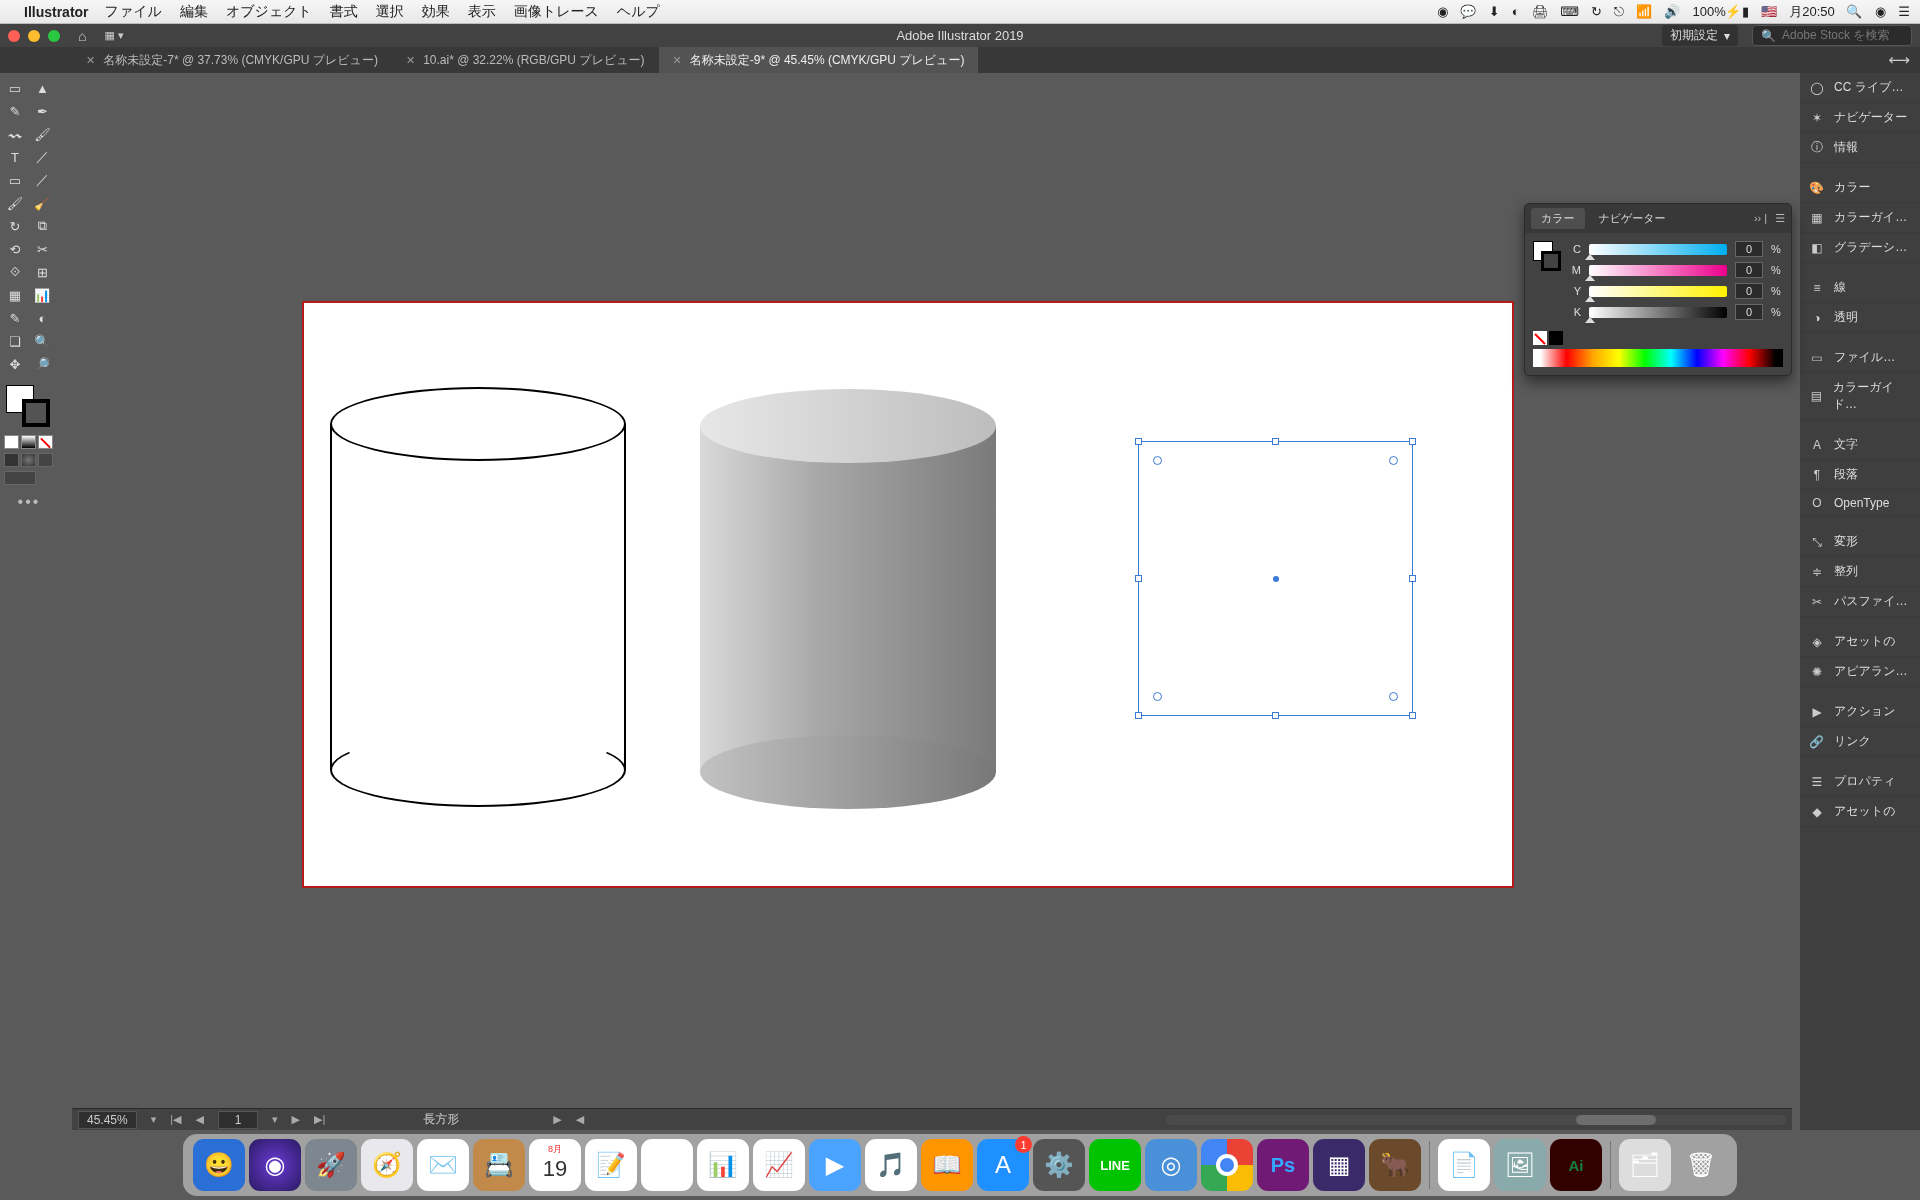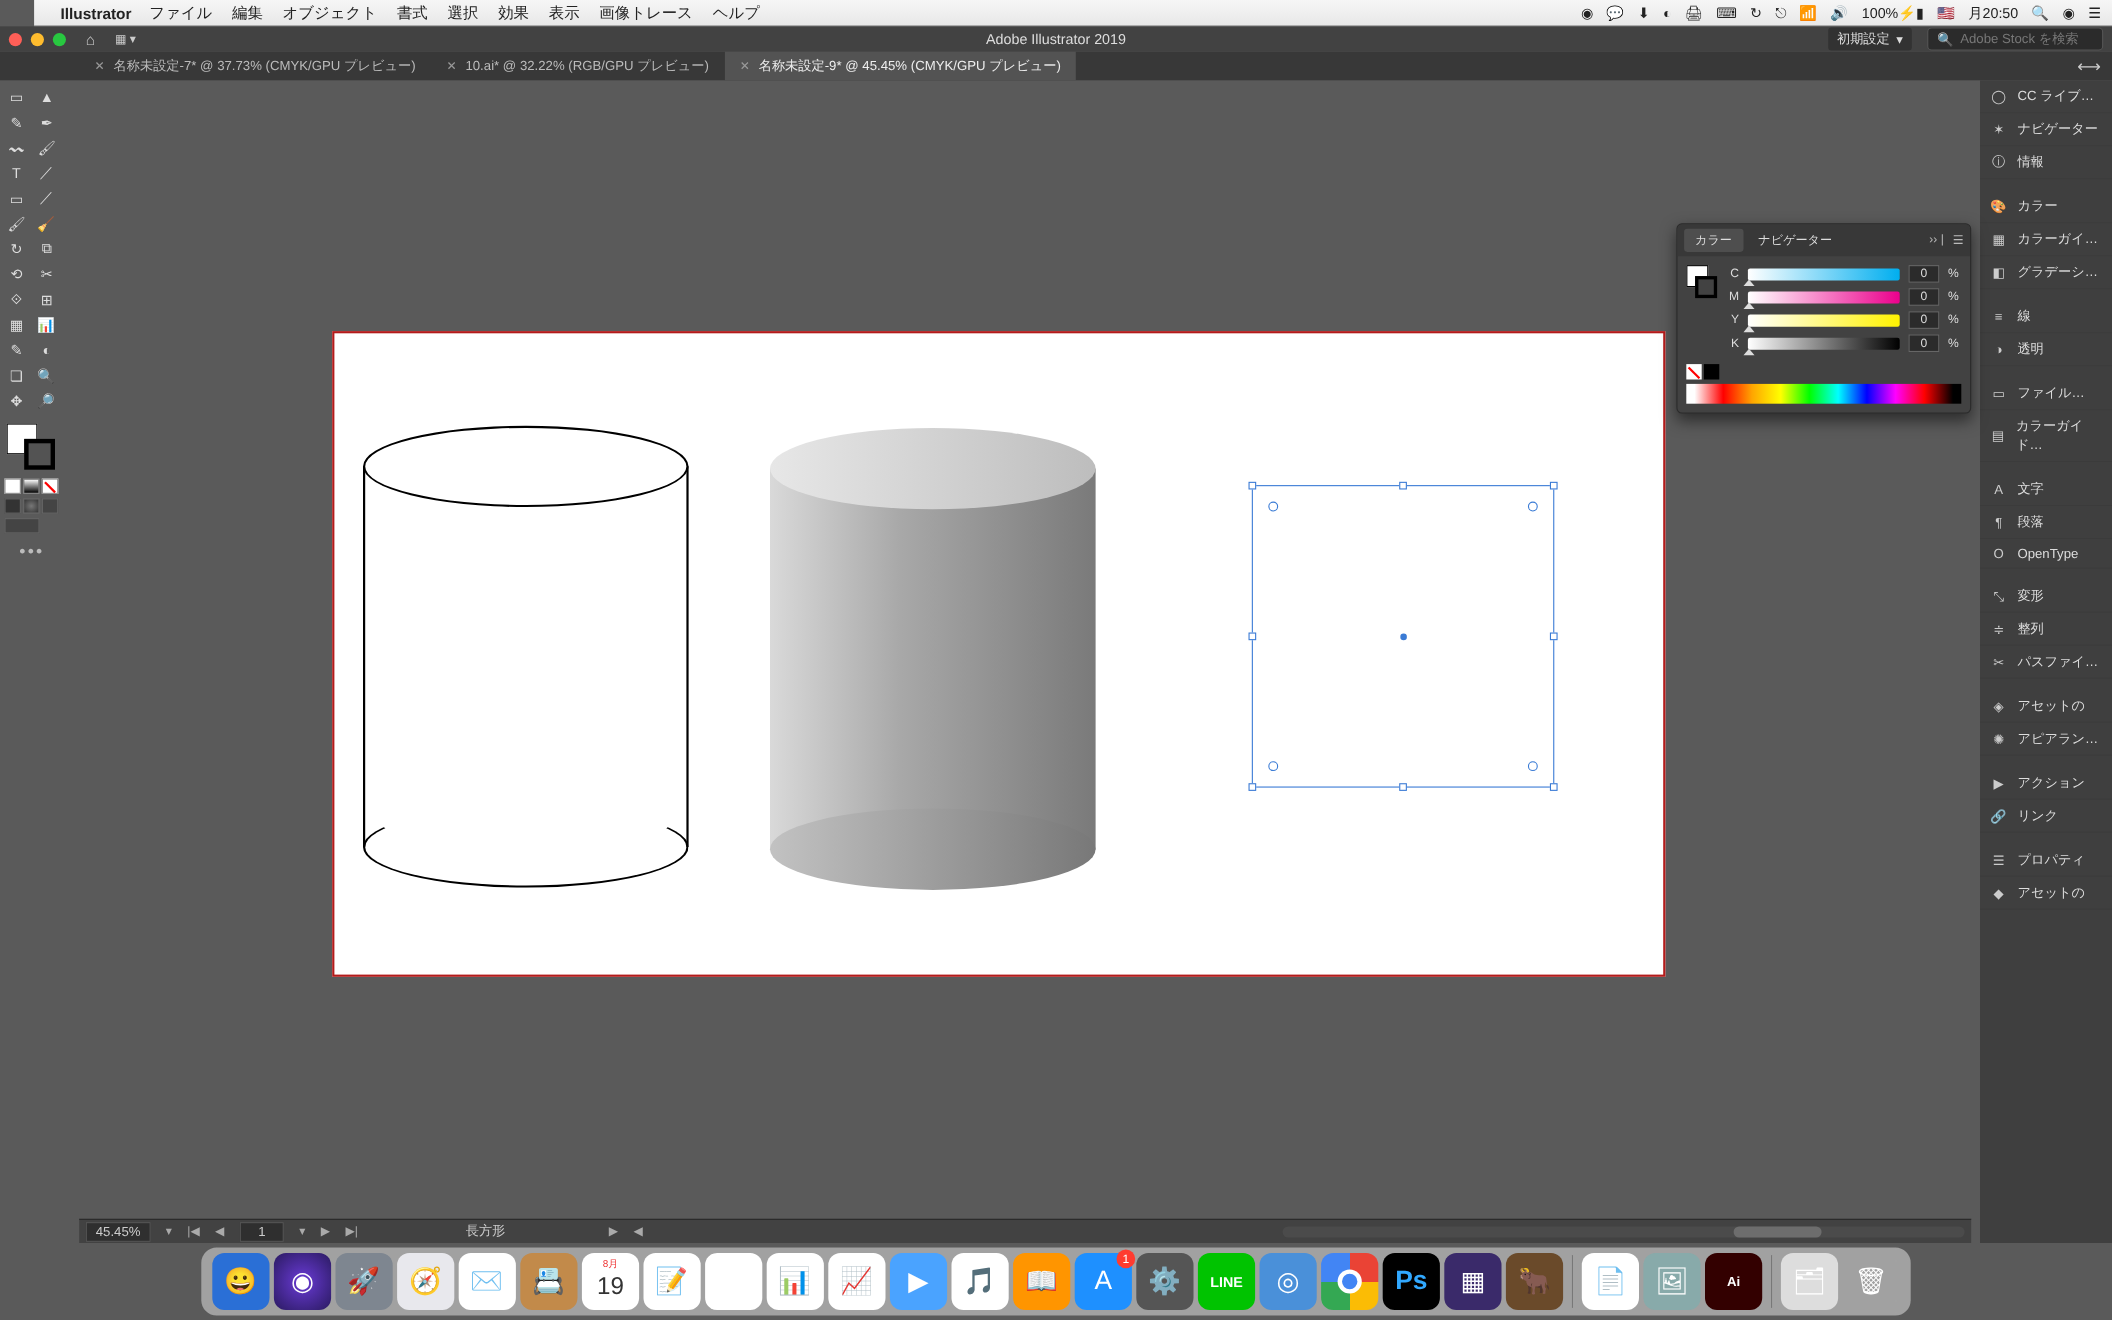--- a/index.html
+++ b/index.html
@@ -1,19 +1,19 @@
 <!DOCTYPE html>
 <html><head>
 <meta charset="utf-8">
 <style>
 * { margin:0; padding:0; box-sizing:border-box; font-family:-apple-system,BlinkMacSystemFont,"Helvetica Neue",sans-serif; user-select:none; }
 body { width:1920px; height:1200px; overflow:hidden; background:#5a5a5a; }
 
 
-#mac-menubar { height:24px; background:linear-gradient(#f6f6f6,#e8e8e8); display:flex; align-items:center; font-size:14px; color:#222; padding:0 10px; border-bottom:1px solid #bcbcbc;margin-left:31px;}
+#mac-menubar { height:24px; background:linear-gradient(#f6f6f6,#e8e8e8); display:flex; align-items:center; font-size:14px; color:#222; padding:0 10px; border-bottom:1px solid #bcbcbc;}
 #mac-menubar .apple { font-size:15px; margin-right:14px;}
 #mac-menubar .app { font-weight:700; margin-right:16px;}
 #mac-menubar .m { margin-right:18px; cursor:default;}
 #mac-menubar .right { margin-left:auto; display:flex; align-items:center; gap:12px; font-size:13px;}
 #mac-menubar .right span{display:inline-flex;align-items:center;}
 
 
 #appstrip { height:23px; background:#424242; display:flex; align-items:center; padding:0 8px; }
 #appstrip .tl{width:12px;height:12px;border-radius:50%;margin-right:8px;}
 #appstrip .red{background:#ff5f57;} #appstrip .yel{background:#febc2e;} #appstrip .grn{background:#28c840;}
@@ -457,23 +457,23 @@
     <div class="app" style="background: rgb(255, 149, 0);">📖</div>
     <div class="app" style="background: rgb(30, 144, 255);">A<div class="badge">1</div></div>
     <div class="app" style="background: rgb(85, 85, 85);">⚙️</div>
     <div class="app" style="background: rgb(0, 195, 0); font-size: 13px; font-weight: 700;">LINE</div>
     <div class="app" style="background: rgb(74, 144, 217);">◎</div>
     <div class="app" style="background: conic-gradient(rgb(234, 67, 53) 0deg, rgb(234, 67, 53) 90deg, rgb(251, 188, 5) 90deg, rgb(251, 188, 5) 180deg, rgb(52, 168, 83) 180deg, rgb(52, 168, 83) 270deg, rgb(66, 133, 244) 270deg);">
       <div style="width:22px;height:22px;background:#fff;border-radius:50%;display:flex;align-items:center;justify-content:center">
         <div style="width:14px;height:14px;background:#4285f4;border-radius:50%"></div>
       </div>
     </div>
-    <div class="app" style="background: #000000; font-weight: 700; font-size: 24px; color: rgb(49, 168, 255);">Ps</div>
+    <div class="app" style="background: #701a75; font-weight: 700; font-size: 20px; color: rgb(49, 168, 255);">Ps</div>
     <div class="app" style="background: rgb(58, 42, 106);">▦</div>
     <div class="app" style="background: rgb(106, 74, 42);">🐂</div>
     <div class="sep"></div>
     <div class="app" style="background: rgb(255, 255, 255);">📄</div>
     <div class="app" style="background: rgb(136, 170, 170);">🖼</div>
-    <div class="app" style="background: rgb(51, 0, 0); font-weight: 700; font-size: 12px; color: #ffffff;">Ai</div>
+    <div class="app" style="background: rgb(51, 0, 0); font-weight: 700; font-size: 15px; color: #15803d;">Ai</div>
     <div class="sep"></div>
     <div class="app" style="background: rgb(221, 221, 221);">🗂</div>
     <div class="app" style="background: transparent;">🗑</div>
   </div>
 
 </body></html>

